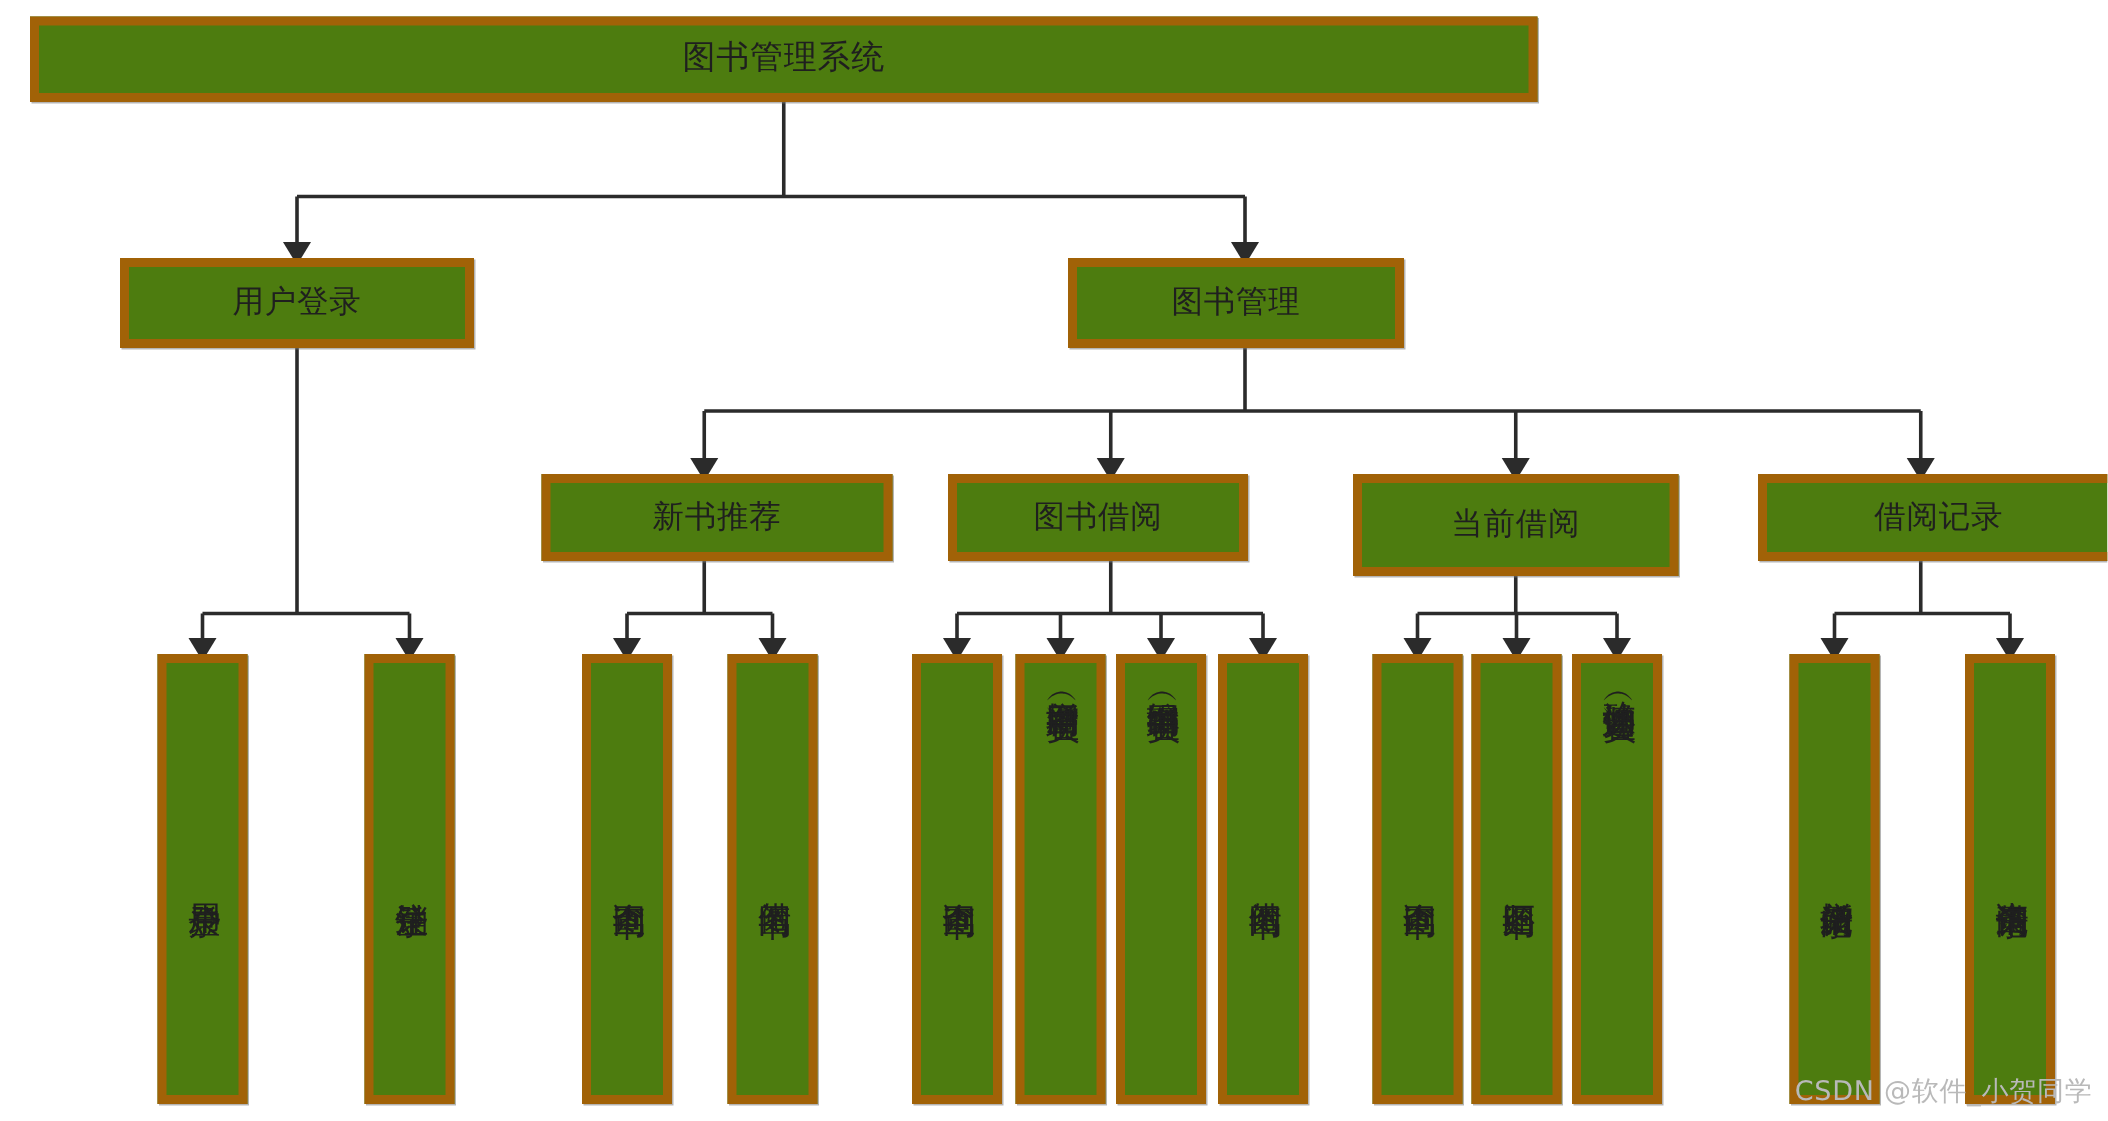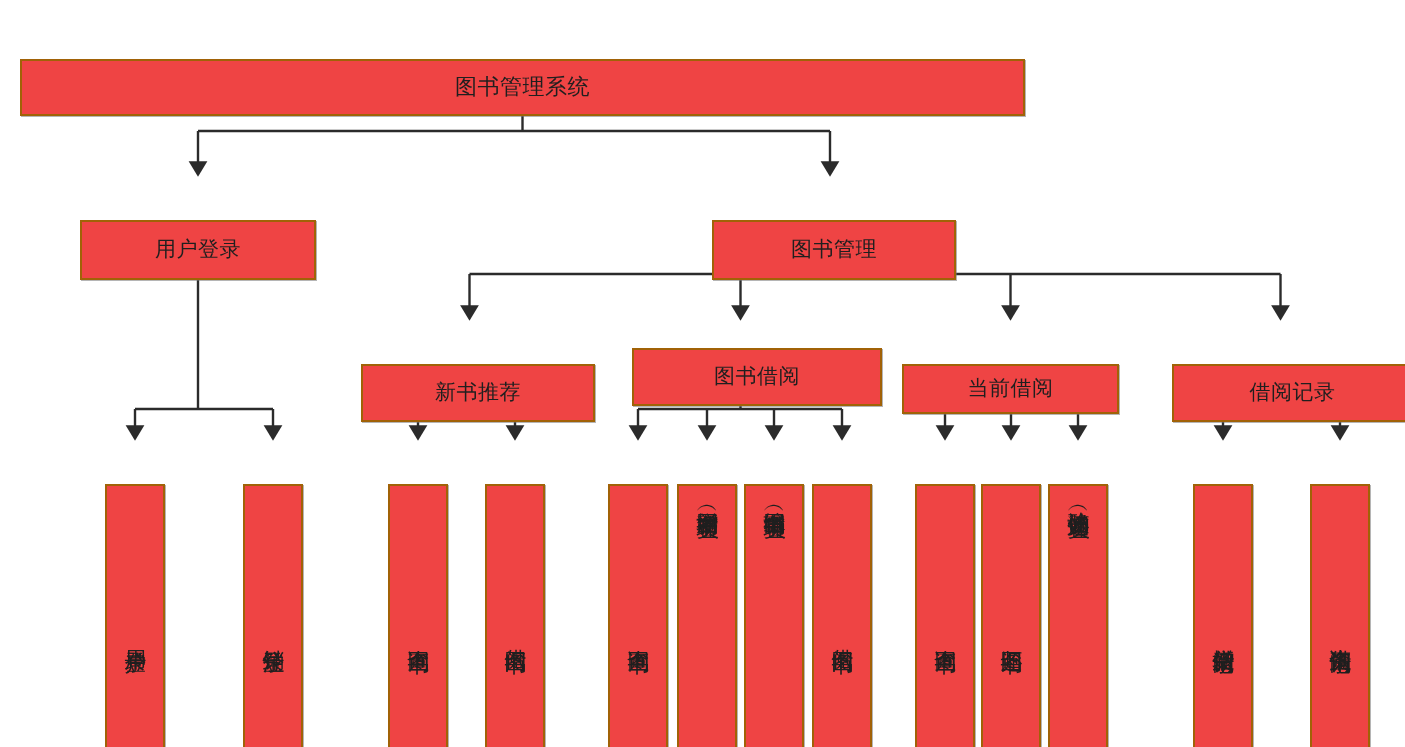--- a/index.html
+++ b/index.html
@@ -21,28 +21,27 @@
   #diagram-svg {
     position: absolute;
     left: 0;
     top: 0;
     width: 1405px;
     height: 747px;
   }
   .node-box {
     position: absolute;
     box-sizing: border-box;
-    background: #ef4444;
-    border: 2px solid #a16207;
+    background: #4d7c0f;
+    border: 6px solid #a16207;
     box-shadow: 1px 1px 0 rgba(120,120,120,0.55);
     display: flex;
     align-items: center;
     justify-content: center;
     overflow: hidden;
-    margin-top: 48px;
   }
   .node-label {
     color: #1f1f1f;
     font-family: "DejaVu Sans", "Liberation Sans", sans-serif;
     letter-spacing: 0.5px;
     white-space: nowrap;
   }
   
   .node-h .node-label {
     font-size: 21px;
@@ -131,30 +130,30 @@
       </g>
   </svg>
 
   <div id="node-layer">
       <div class="node-box node-h node-root" style="left: 20px; top: 11px; width: 1005px; height: 57px;">
         <span class="node-label">图书管理系统</span>
       </div>
       <div class="node-box node-h" style="left: 80px; top: 172px; width: 236px; height: 60px;">
         <span class="node-label">用户登录</span>
       </div>
-      <div class="node-box node-h" style="left: 712px; top: 172px; width: 244px; height: 60px;">
+      <div class="node-box node-h" style="left: 712px; top: 172px; width: 224px; height: 60px;">
         <span class="node-label">图书管理</span>
       </div>
       <div class="node-box node-h" style="left: 361px; top: 316px; width: 234px; height: 58px;">
         <span class="node-label">新书推荐</span>
       </div>
-      <div class="node-box node-h" style="left: 632px; top: 300px; width: 250px; height: 58px;">
+      <div class="node-box node-h" style="left: 632px; top: 316px; width: 200px; height: 58px;">
         <span class="node-label">图书借阅</span>
       </div>
-      <div class="node-box node-h" style="left: 902px; top: 316px; width: 217px; height: 50px; justify-content: center;">
+      <div class="node-box node-h" style="left: 902px; top: 316px; width: 217px; height: 68px; justify-content: center;">
         <span class="node-label">当前借阅</span>
       </div>
       <div class="node-box node-h" style="left: 1172px; top: 316px; width: 241px; height: 58px;">
         <span class="node-label">借阅记录</span>
       </div>
       <div class="node-box node-v center-v" style="left: 105px; top: 436px; width: 60px; height: 300px;">
         <span class="node-label">用户登录</span>
       </div>
       <div class="node-box node-v center-v" style="left: 243px; top: 436px; width: 60px; height: 300px;">
         <span class="node-label">注销登录</span>
@@ -187,13 +186,14 @@
         <span class="node-label">确认归还（管理员）</span>
       </div>
       <div class="node-box node-v center-v" style="left: 1193px; top: 436px; width: 60px; height: 300px;">
         <span class="node-label">新增借阅记录</span>
       </div>
       <div class="node-box node-v center-v" style="left: 1310px; top: 436px; width: 60px; height: 300px;">
         <span class="node-label">查询借阅记录</span>
       </div>
     </div>
 
+  <div id="watermark">CSDN @软件_小贺同学</div>
 </div>
 
 </body></html>

